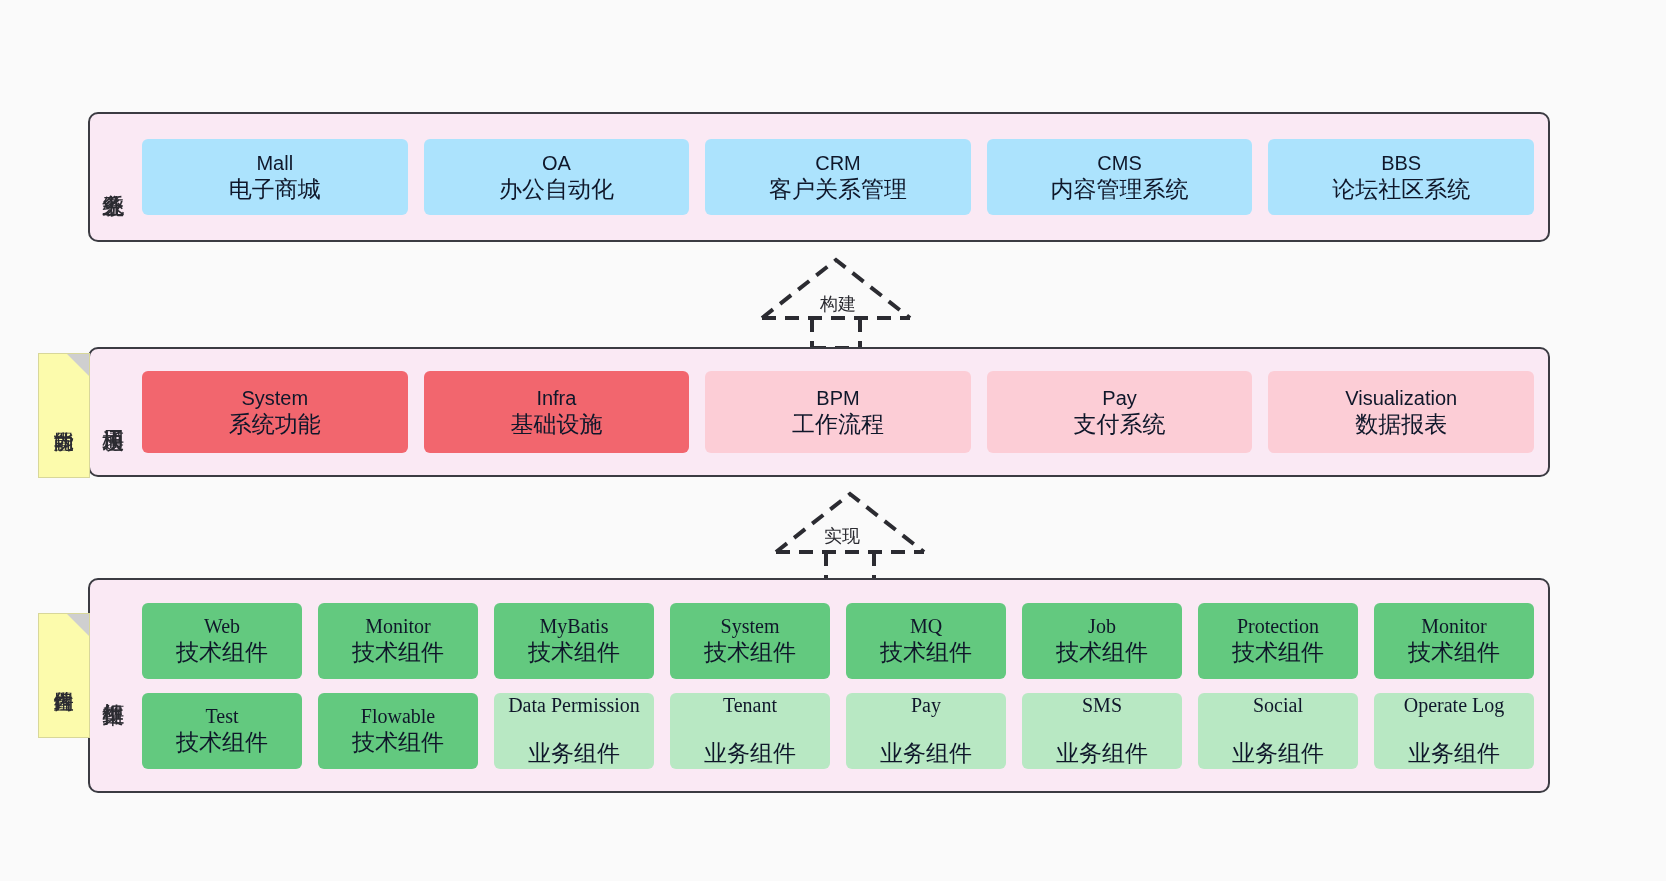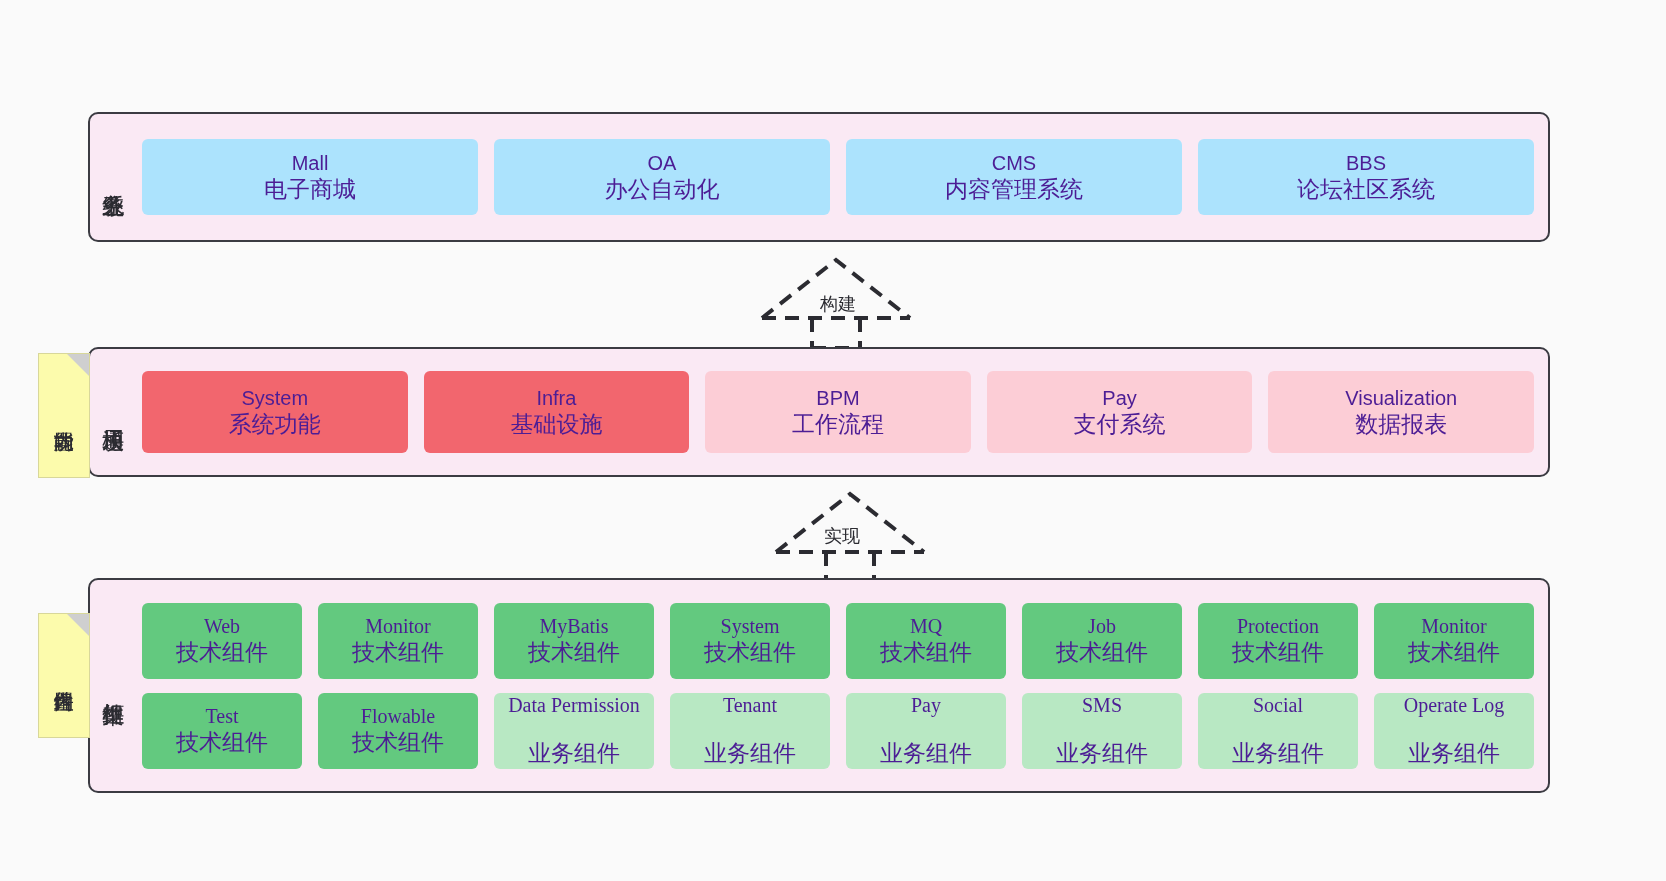--- a/index.html
+++ b/index.html
@@ -54,21 +54,21 @@
     align-items: stretch;
   }
   .cell {
     flex: 1 1 0;
     border-radius: 6px;
     display: flex;
     flex-direction: column;
     align-items: center;
     justify-content: center;
     text-align: center;
-    color: #4c1d95;
+    color: #0f172a;
     line-height: 1.22;
     padding: 6px 4px;
   }
   .cell .t-en { font-size: 20px; }
   .cell .t-cn { font-size: 23px; }
 
   
   .c-blue        { background: #ace3fd; }
   .c-red         { background: #f2666e; }
   .c-pink        { background: #fccdd6; }
@@ -134,20 +134,24 @@
     <div class="layer-title">业务系统</div>
     <div class="layer-body">
         <div class="row">
           <div class="cell c-blue">
             <span class="t-en">Mall</span>
             <span class="t-cn">电子商城</span>
           </div>
           <div class="cell c-blue">
             <span class="t-en">OA</span>
             <span class="t-cn">办公自动化</span>
+          </div>
+          <div class="cell c-blue">
+            <span class="t-en">CRM</span>
+            <span class="t-cn">客户关系管理</span>
           </div>
           <div class="cell c-blue">
             <span class="t-en">CMS</span>
             <span class="t-cn">内容管理系统</span>
           </div>
           <div class="cell c-blue">
             <span class="t-en">BBS</span>
             <span class="t-cn">论坛社区系统</span>
           </div>
         </div>

